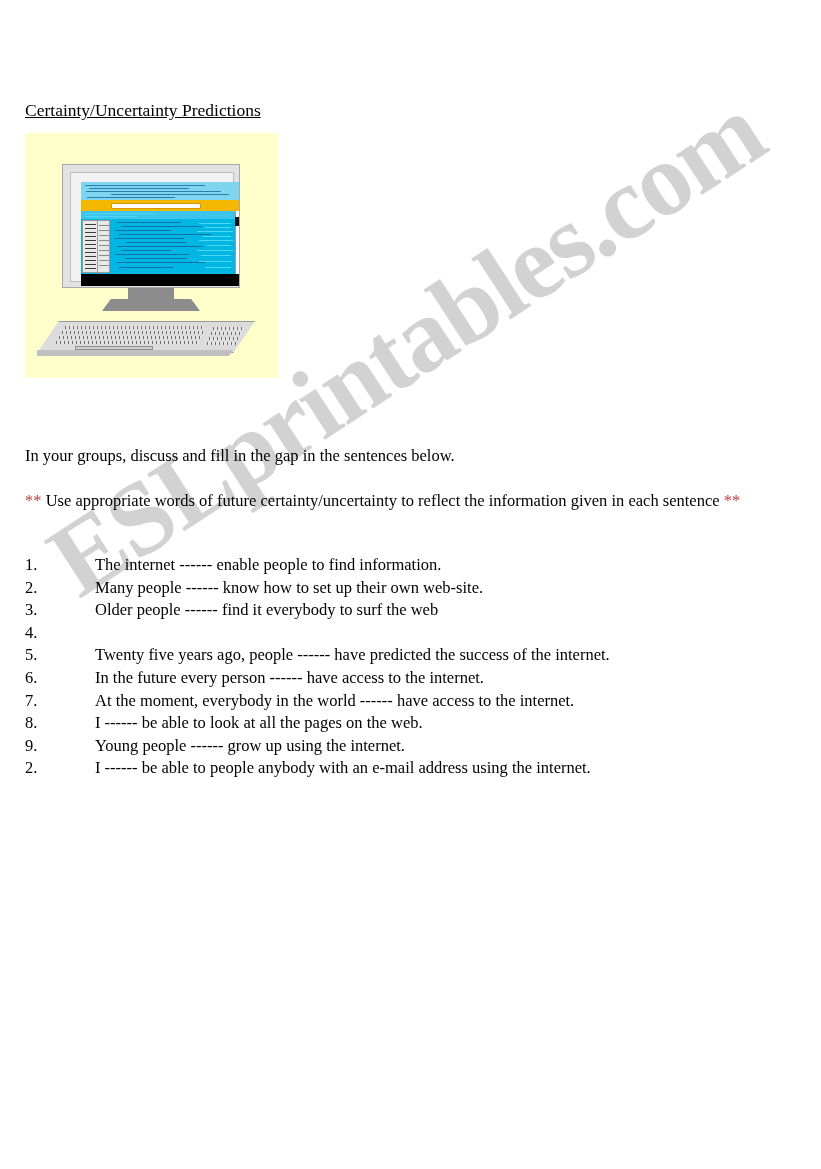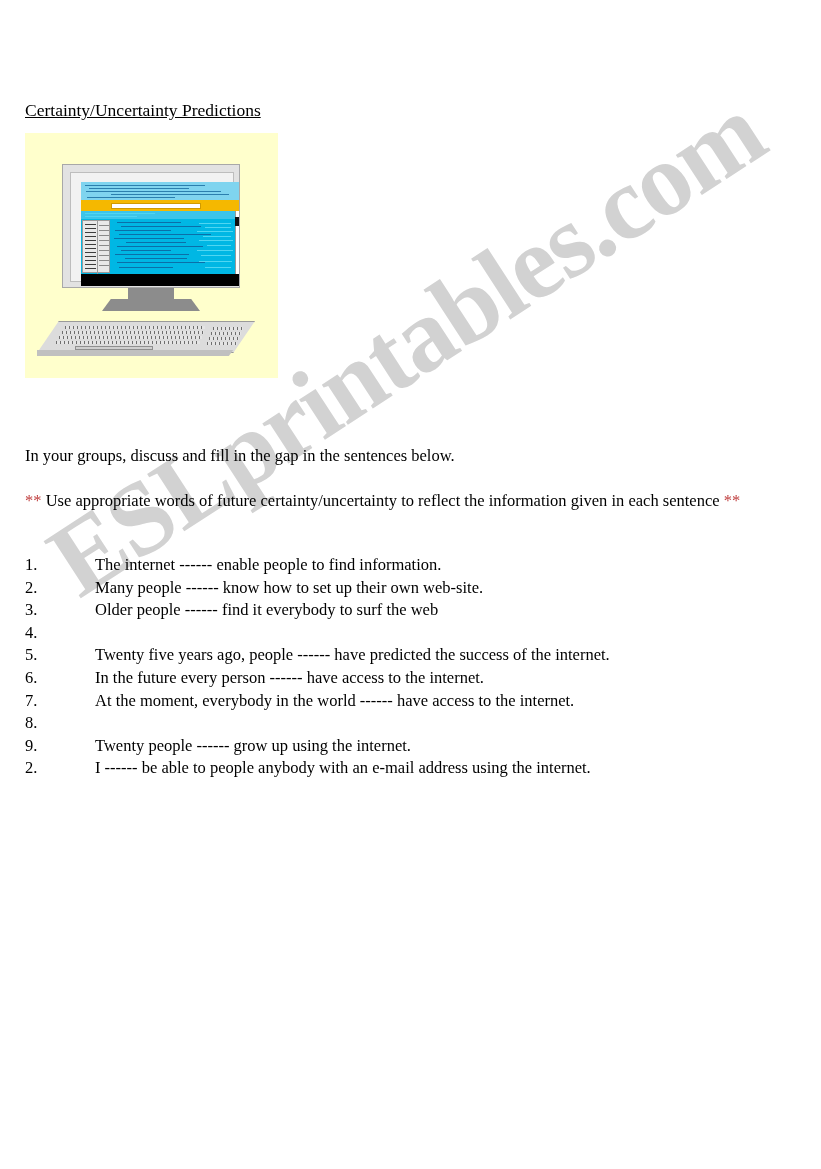--- a/index.html
+++ b/index.html
@@ -470,24 +470,25 @@
       <div class="s-row">
         <span class="s-num">6.</span>
         <span class="s-text">In the future every person ------ have access to the internet.</span>
       </div>
       <div class="s-row">
         <span class="s-num">7.</span>
         <span class="s-text">At the moment, everybody in the world ------ have access to the internet.</span>
       </div>
       <div class="s-row">
         <span class="s-num">8.</span>
+        <span class="s-text">I ------ be able to look at all the pages on the web.</span>
       </div>
       <div class="s-row">
         <span class="s-num">9.</span>
-        <span class="s-text">Twenty people ------ grow up using the internet.</span>
+        <span class="s-text">Young people ------ grow up using the internet.</span>
       </div>
       <div class="s-row">
         <span class="s-num">2.</span>
         <span class="s-text">I ------ be able to people anybody with an e-mail address using the internet.</span>
       </div>
     </div>
 
   </div>
 </div>
 

